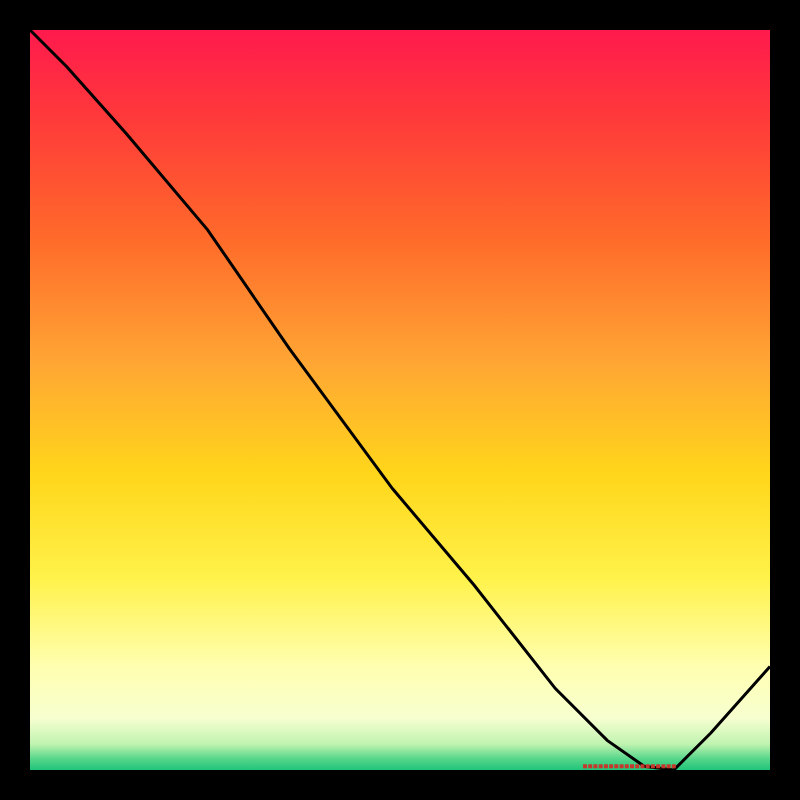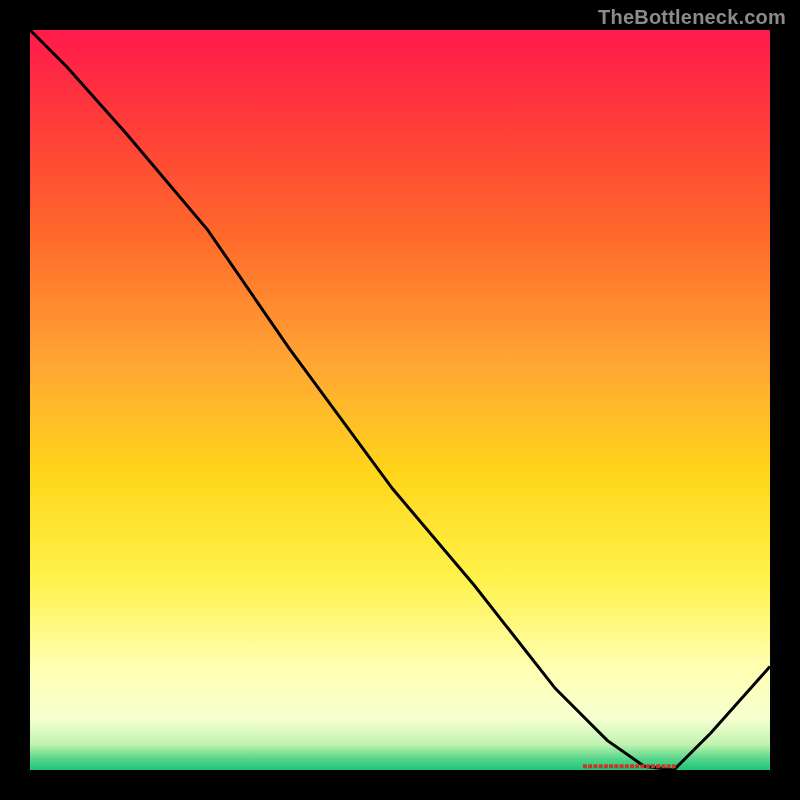--- a/index.html
+++ b/index.html
@@ -36,21 +36,20 @@
   }
   svg {
     display: block;
   }
 </style>
 </head>
 <body>
 
 <div class="frame">
 
-  <div class="watermark">TheBottleneck.com</div>
 
   <div class="plot-wrap">
     <svg id="chart-svg" width="740" height="740" viewBox="0 0 740 740">
       <defs>
         <linearGradient id="heat" x1="0" y1="0" x2="0" y2="1">
             <stop offset="0.00%" stop-color="#ff1a4d"></stop>
             <stop offset="12.00%" stop-color="#ff3a3a"></stop>
             <stop offset="28.00%" stop-color="#ff6a2a"></stop>
             <stop offset="45.00%" stop-color="#ffa634"></stop>
             <stop offset="60.00%" stop-color="#ffd61a"></stop>

